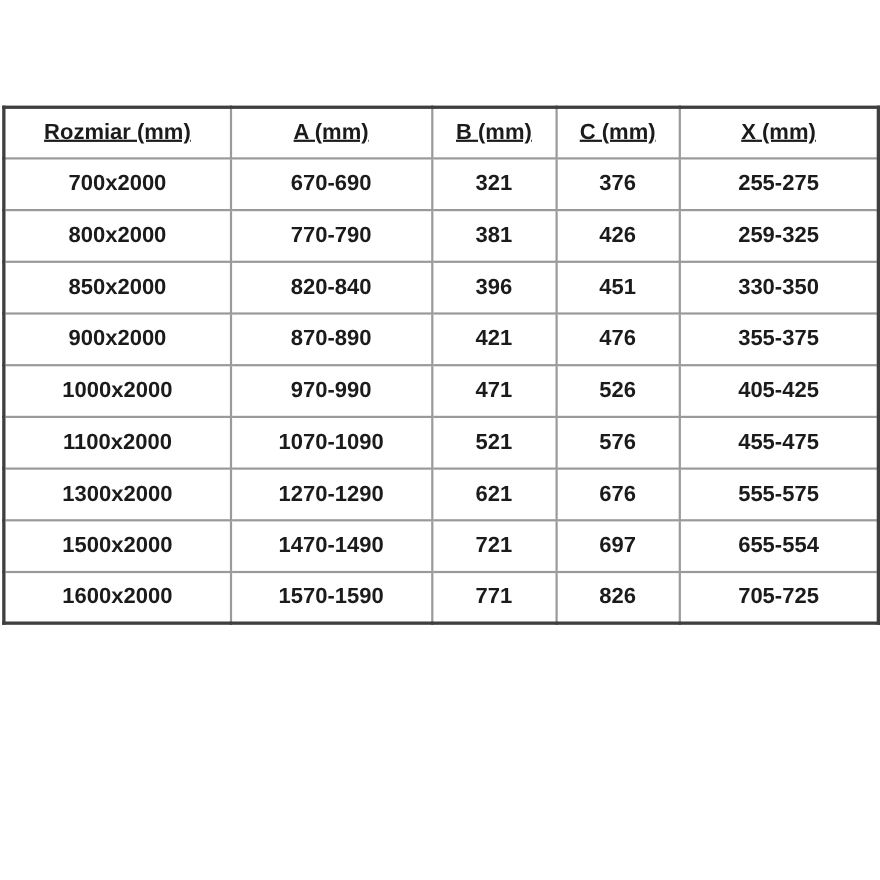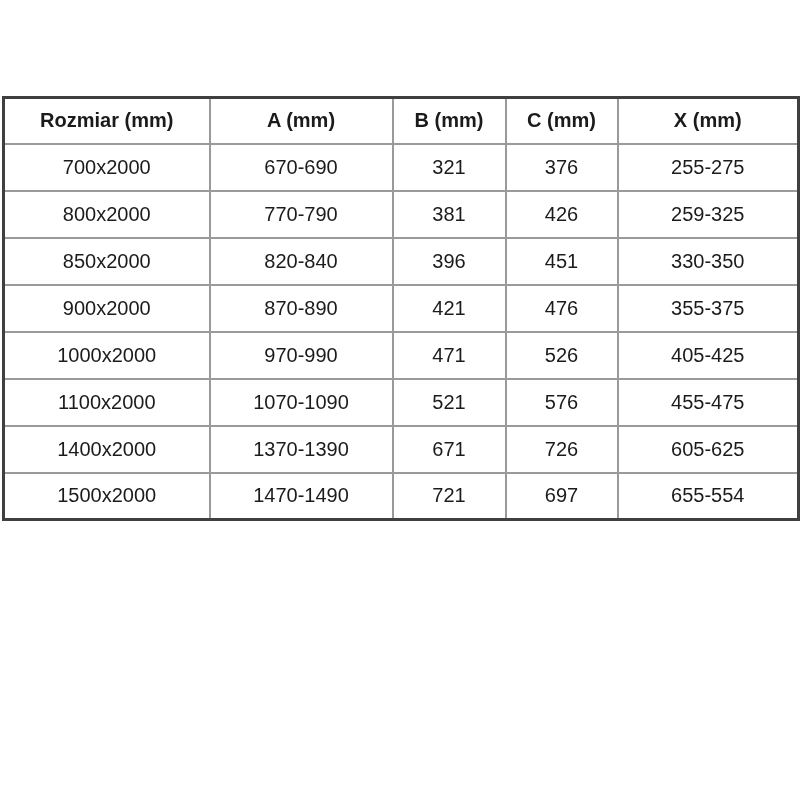--- a/index.html
+++ b/index.html
@@ -40,24 +40,25 @@
   }
   table.dim-table thead tr {
     height: 46px;
   }
   table.dim-table tbody tr {
     height: 47px;
   }
   table.dim-table th {
     font-size: 20px;
     font-weight: bold;
+    text-decoration: underline;
   }
   table.dim-table td {
     font-size: 20px;
-    font-weight: normal;
+    font-weight: bold;
   }
   col.c-rozmiar { width: 206px; }
   col.c-a       { width: 183px; }
   col.c-b       { width: 113px; }
   col.c-c       { width: 112px; }
   col.c-x       { width: 181px; }
 </style>
 </head>
 <body>
 
@@ -116,28 +117,35 @@
           <td>405-425</td>
         </tr>
         <tr>
           <td>1100x2000</td>
           <td>1070-1090</td>
           <td>521</td>
           <td>576</td>
           <td>455-475</td>
         </tr>
         <tr>
-          <td>1400x2000</td>
-          <td>1370-1390</td>
-          <td>671</td>
-          <td>726</td>
-          <td>605-625</td>
+          <td>1300x2000</td>
+          <td>1270-1290</td>
+          <td>621</td>
+          <td>676</td>
+          <td>555-575</td>
         </tr>
         <tr>
           <td>1500x2000</td>
           <td>1470-1490</td>
           <td>721</td>
           <td>697</td>
           <td>655-554</td>
         </tr>
+        <tr>
+          <td>1600x2000</td>
+          <td>1570-1590</td>
+          <td>771</td>
+          <td>826</td>
+          <td>705-725</td>
+        </tr>
       </tbody>
   </table>
 </div>
 
 </body></html>

